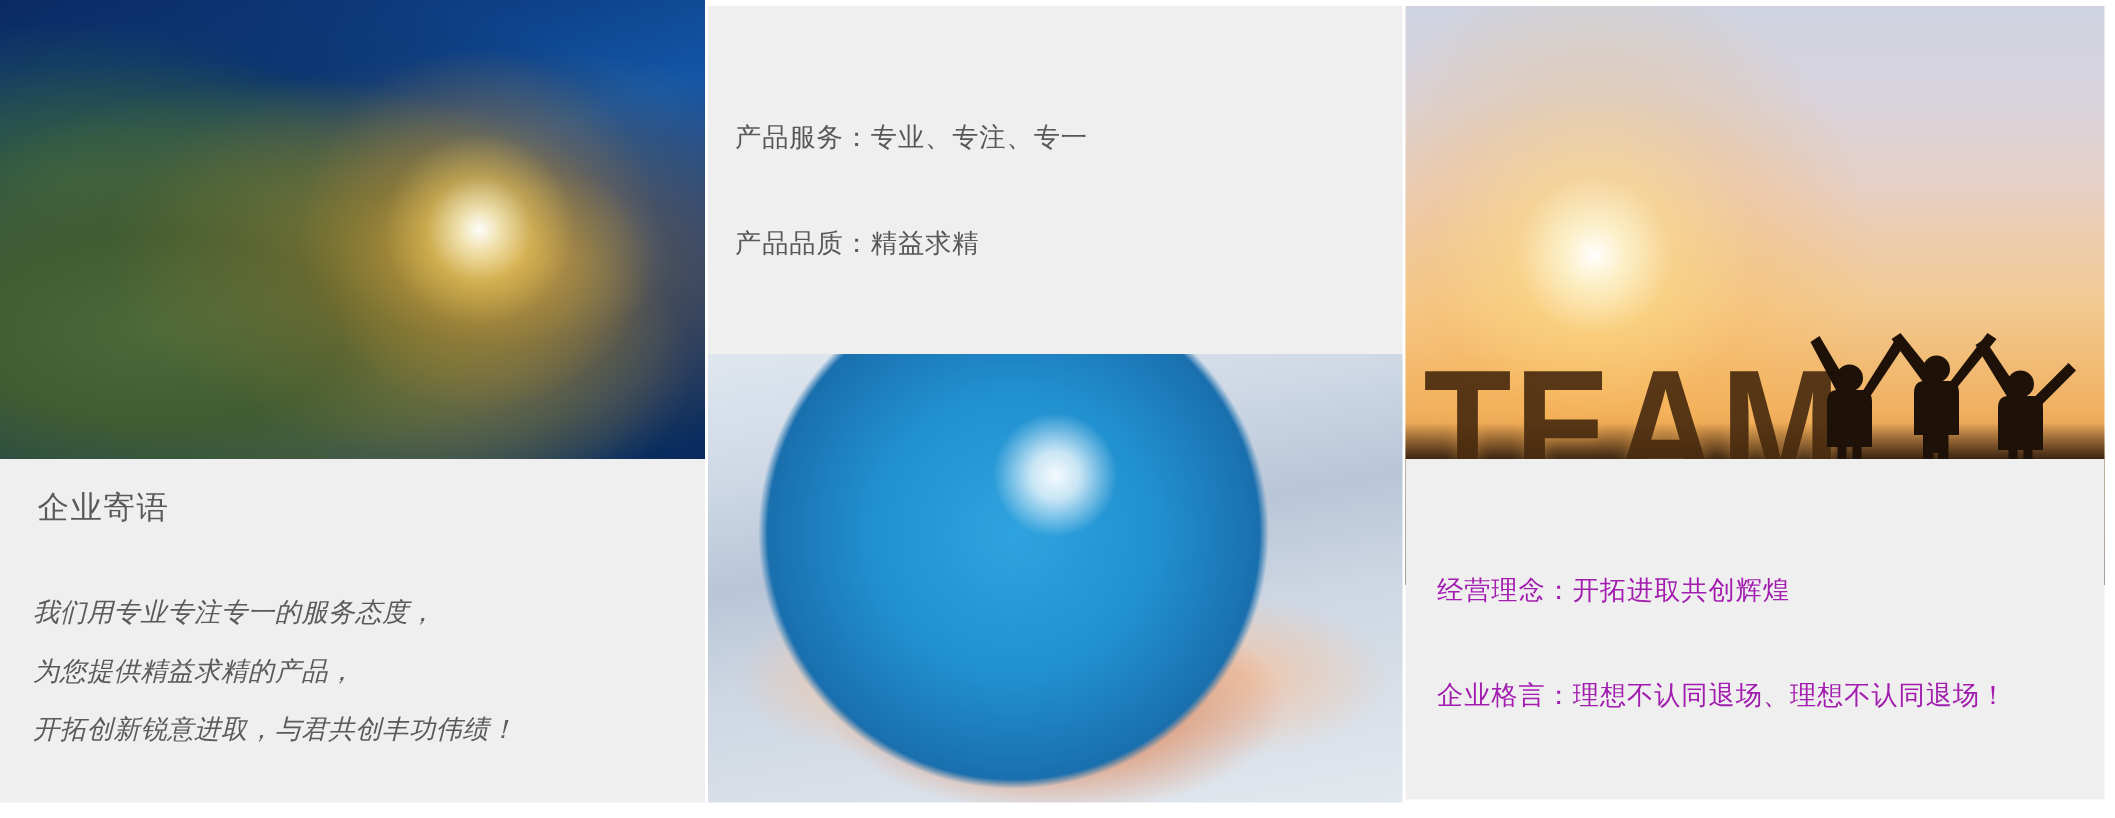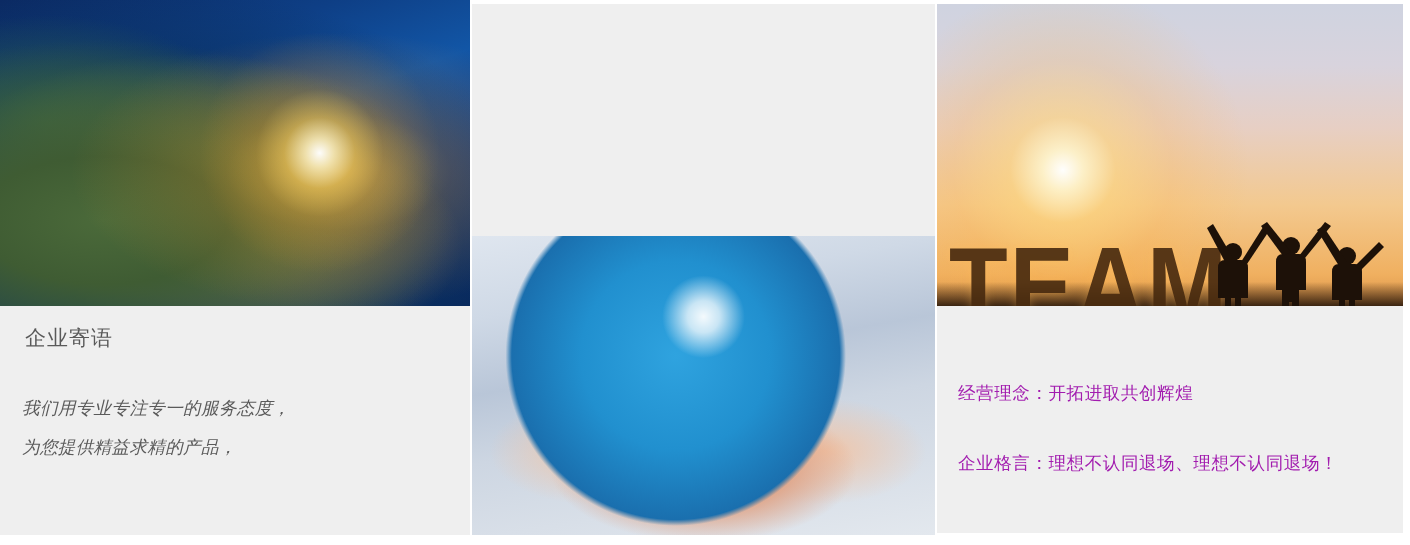--- a/index.html
+++ b/index.html
@@ -151,24 +151,27 @@
   </div>
 
   <div class="panel" id="panel-left-message"></div>
 
   <div class="heading" id="left-heading">企业寄语</div>
 
   <div class="bodyline" id="left-line-1">我们用专业专注专一的服务态度，</div>
 
   <div class="bodyline" id="left-line-2">为您提供精益求精的产品，</div>
 
+  <div class="bodyline" id="left-line-3">开拓创新锐意进取，与君共创丰功伟绩！</div>
 
   <div class="panel" id="panel-middle-text"></div>
 
-
+  <div class="midline" id="mid-line-1">产品服务：专业、专注、专一</div>
+
+  <div class="midline" id="mid-line-2">产品品质：精益求精</div>
 
   <div class="photo" id="photo-hands-globe">
   </div>
 
   <div class="photo" id="photo-team-sunset">
     <div class="team-letters">TEAM</div>
     <svg class="people" viewBox="0 0 190 130">
       <g fill="#1d1108">
 
         <circle cx="38" cy="40" r="9"></circle>

